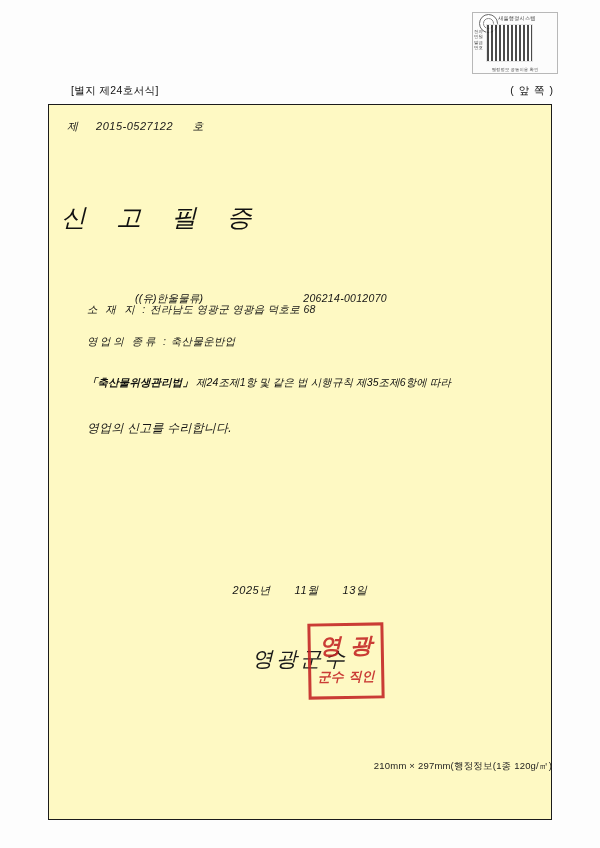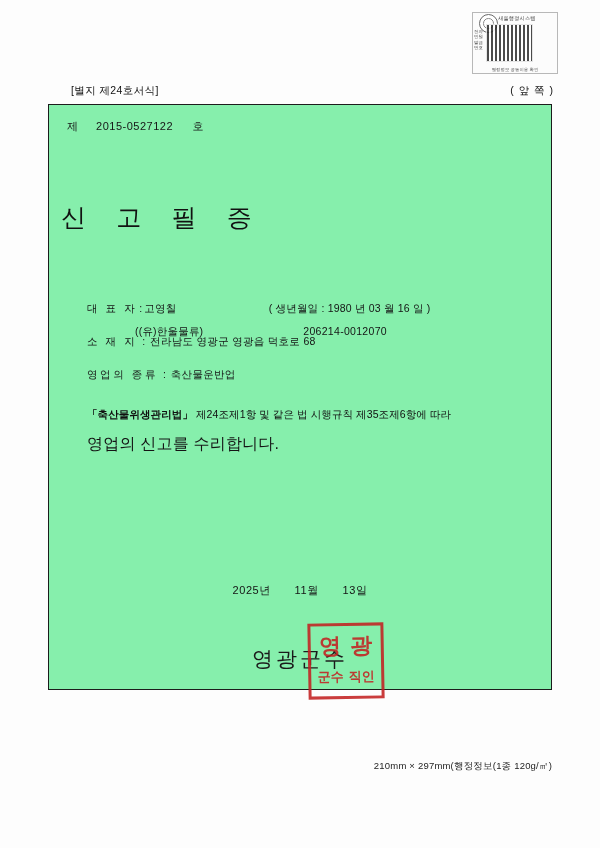--- a/index.html
+++ b/index.html
@@ -114,24 +114,25 @@
   }
   .form-header .form-no { letter-spacing: .4px; padding-left: 23px; }
   .form-header .page-side { letter-spacing: 1px; }
 
   
   .frame {
     position: absolute;
     top: 104px;
     left: 48px;
     width: 504px;
-    height: 586px;
+    height: 716px;
     border: 1.4px solid #1c1c1c;
     box-sizing: border-box;
-    background: #86efac;
+    background: #fef9c3;
+    font-style: italic;
   }
 
   .doc-number {
     position: absolute;
     top: 14px;
     left: 18px;
     font-size: 11px;
     letter-spacing: .5px;
     color: #161616;
   }
@@ -188,22 +189,22 @@
   }
 
   .legal {
     margin-top: 30px;
     font-size: 10.5px;
     letter-spacing: .1px;
     color: #0f0f0f;
   }
   .legal strong { font-weight: 700; }
   .accept {
-    margin-top: 16px;
-    font-size: 16px;
+    margin-top: 35px;
+    font-size: 12px;
     letter-spacing: .2px;
   }
 
   .date-line {
     position: absolute;
     top: 478px;
     left: 0;
     right: 0;
     text-align: center;
     font-size: 11px;
@@ -291,26 +292,20 @@
     <div class="doc-number">
       <span class="lbl">제</span>
       <span class="val">2015-0527122</span>
       <span class="suf">호</span>
     </div>
 
     <div class="doc-title">신 고 필 증</div>
 
     <div class="body-block">
 
-      <div class="row rep-row">
-        <span class="label">대  표  자</span>
-        <span class="sep">:</span>
-        <span class="value">고영칠</span>
-        <span class="birth">( 생년월일 : 1980 년  03 월  16 일 )</span>
-      </div>
 
       <div class="sub-line">
         <span class="corp">((유)한울물류)</span>
         <span class="reg-no">206214-0012070</span>
       </div>
 
 
       <div class="row">
         <span class="label">소  재  지</span>
         <span class="sep">:</span>

